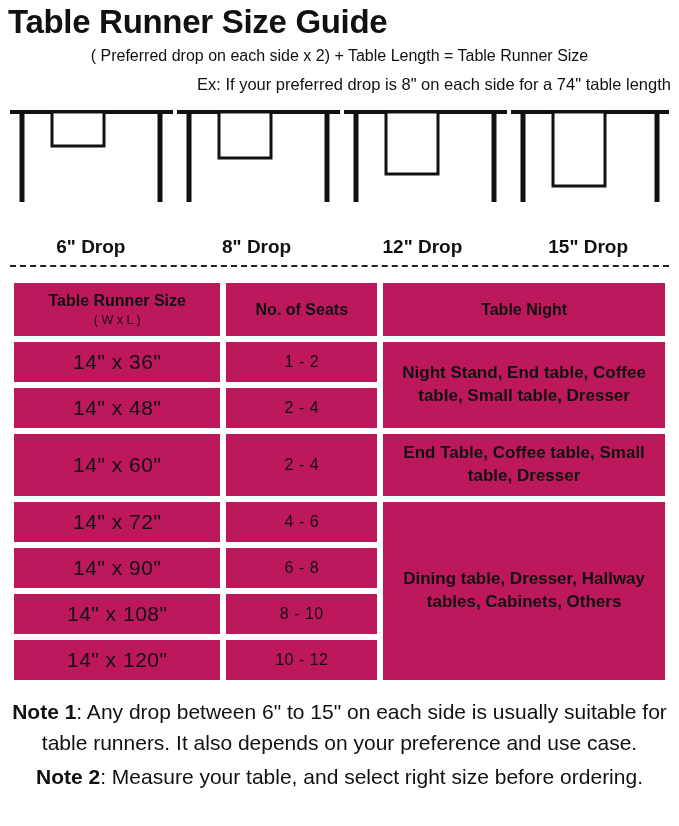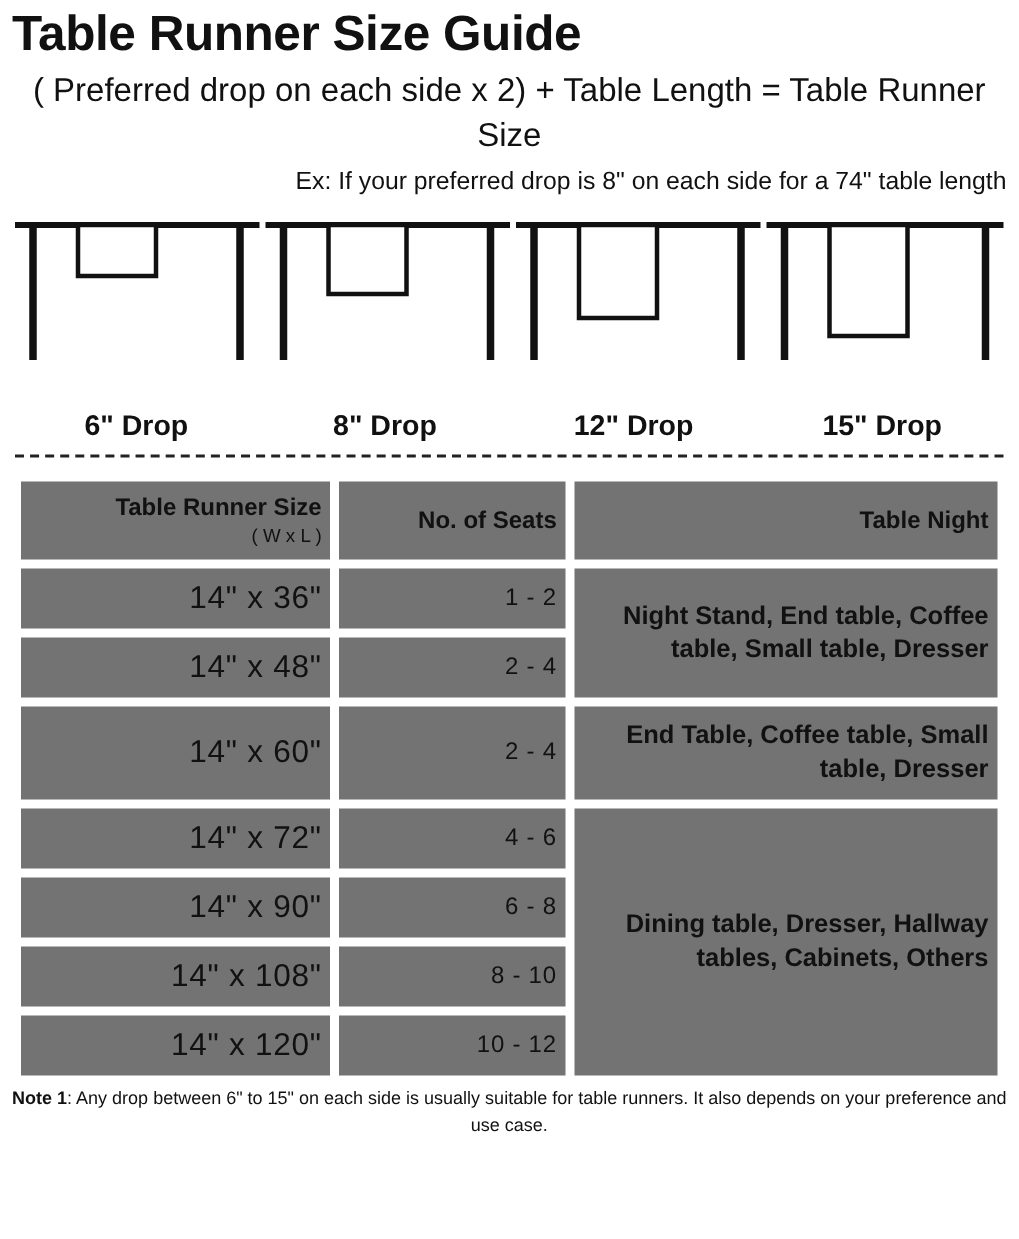--- a/index.html
+++ b/index.html
@@ -24,21 +24,21 @@
   .title {
     text-align: left;
     font-size: 33px;
     font-weight: bold;
     letter-spacing: -0.3px;
     margin: 4px 0 4px 0;
     line-height: 1.12;
   }
   .formula {
     text-align: center;
-    font-size: 22px;
+    font-size: 16px;
     line-height: 1.35;
     margin: 2px 0 0 0;
   }
   .example {
     text-align: right;
     font-size: 16.5px;
     line-height: 1.45;
     margin: 6px 0 0 0;
   }
   .diagram {
@@ -60,22 +60,22 @@
     border-top: 2px dashed #222;
     margin: 7px 2px 10px 2px;
   }
   table.sizes {
     width: 100%;
     border-collapse: separate;
     border-spacing: 6px 6px;
     table-layout: fixed;
   }
   table.sizes td {
-    background: #737373;
-    text-align: right;
+    background: #be185d;
+    text-align: center;
     vertical-align: middle;
     padding: 8px 6px;
   }
   td.head {
     background: #e0d5c6;
     font-weight: bold;
     font-size: 16px;
     line-height: 1.2;
   }
   td.head .sub {
@@ -96,21 +96,22 @@
   td.types {
     font-size: 17px;
     font-weight: bold;
     line-height: 1.35;
     padding: 8px 14px;
   }
   .col-a { width: 31.5%; }
   .col-b { width: 23%; }
   .col-c { width: 43%; }
   .notes {
-    font-size: 12px;
+    margin-top: 10px;
+    font-size: 21px;
     line-height: 1.5;
     text-align: center;
   }
   .notes .lbl { font-weight: bold; }
   .note-row { margin-bottom: 2px; }
 </style>
 </head>
 <body>
 
 <div class="page">
@@ -218,15 +219,18 @@
         <td class="size">14" x 120"</td>
         <td class="seats">10 - 12</td>
       </tr>
     </tbody>
   </table>
 
   <div class="notes">
     <div class="note-row">
       <span class="lbl">Note 1</span><span>: Any drop between 6" to 15" on each side is usually suitable for table runners. It also depends on your preference and use case.</span>
     </div>
+    <div class="note-row">
+      <span class="lbl">Note 2</span><span>: Measure your table, and select right size before ordering.</span>
+    </div>
   </div>
 
 </div>
 
 </body></html>

